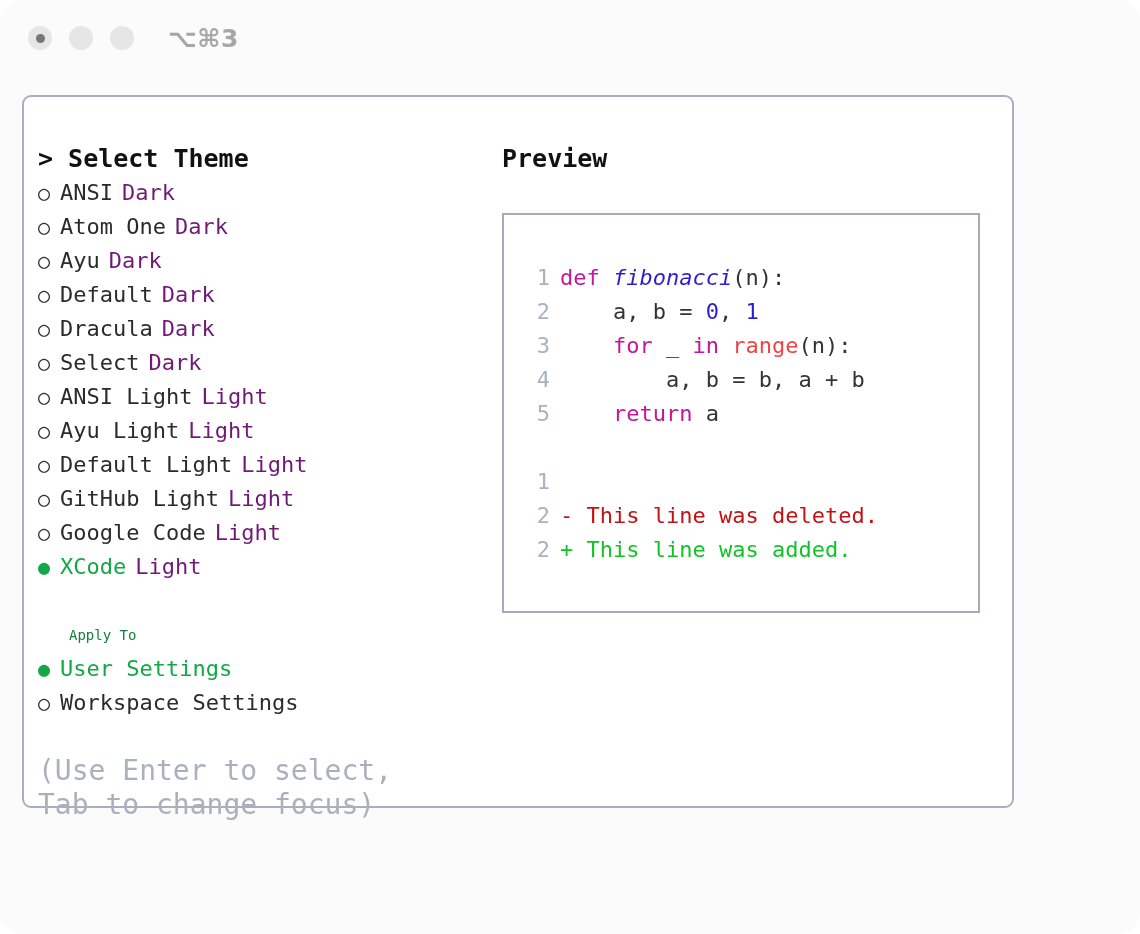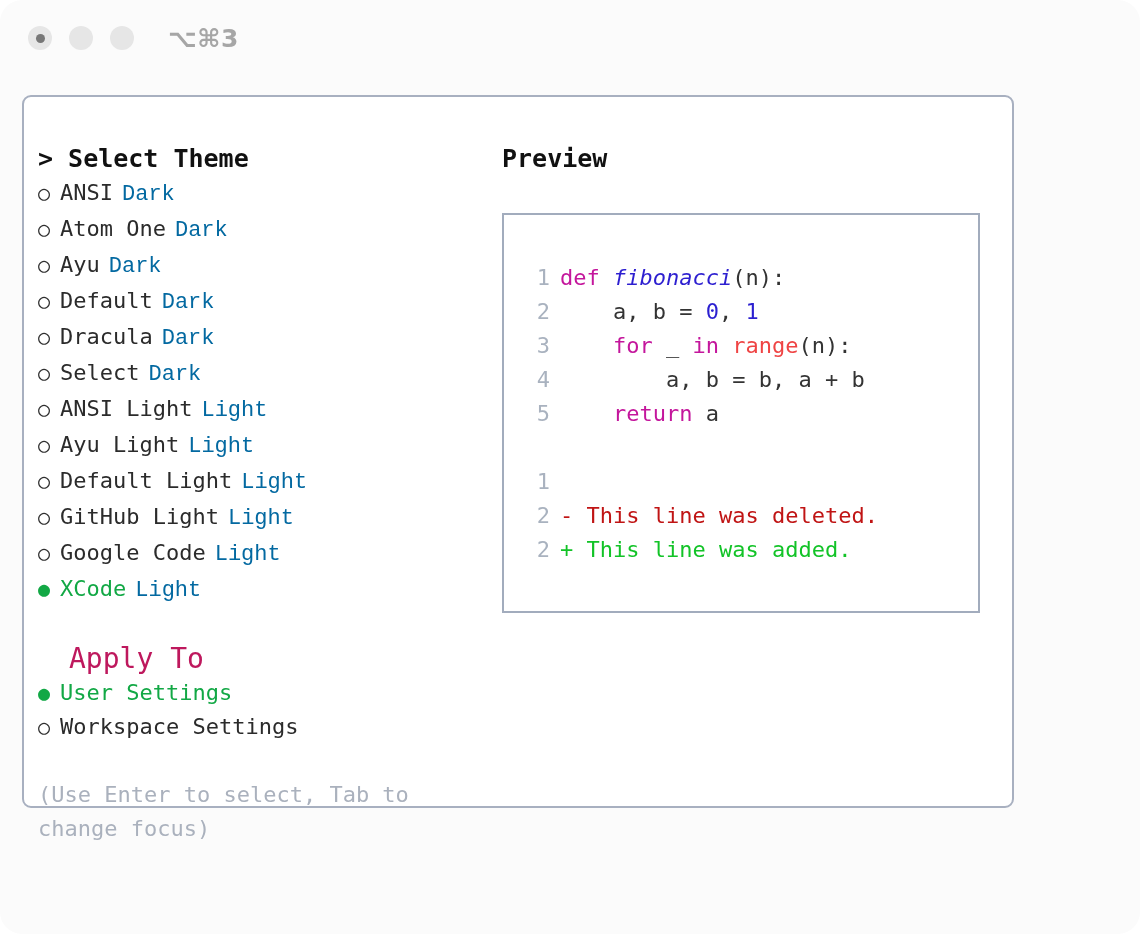--- a/index.html
+++ b/index.html
@@ -111,34 +111,33 @@
   .bullet.sel {
     color: #12a845;
   }
   .opt-name {
     color: #2b2b2b;
   }
   .opt-row.selected .opt-name {
     color: #12a845;
   }
   .opt-cat {
-    color: #0369a1;
+    color: #701a75;
     margin-left: 9px;
-    font-family: Liberation Mono, monospace;
   }
   .spacer-md { height: 34px; }
   .apply-label {
+    font-size: 14px;
+    color: #15803d;
+    line-height: 34px;
+    padding-left: 31px;
+    white-space: pre;
+  }
+  #hint {
     font-size: 28px;
-    color: #be185d;
-    line-height: 34px;
-    padding-left: 31px;
-    white-space: pre;
-  }
-  #hint {
-    font-size: 22px;
     color: #aab1bd;
     line-height: 34px;
     width: 410px;
     white-space: pre-wrap;
   }
 
   
   #right-col {
     position: absolute;
     left: 478px;

